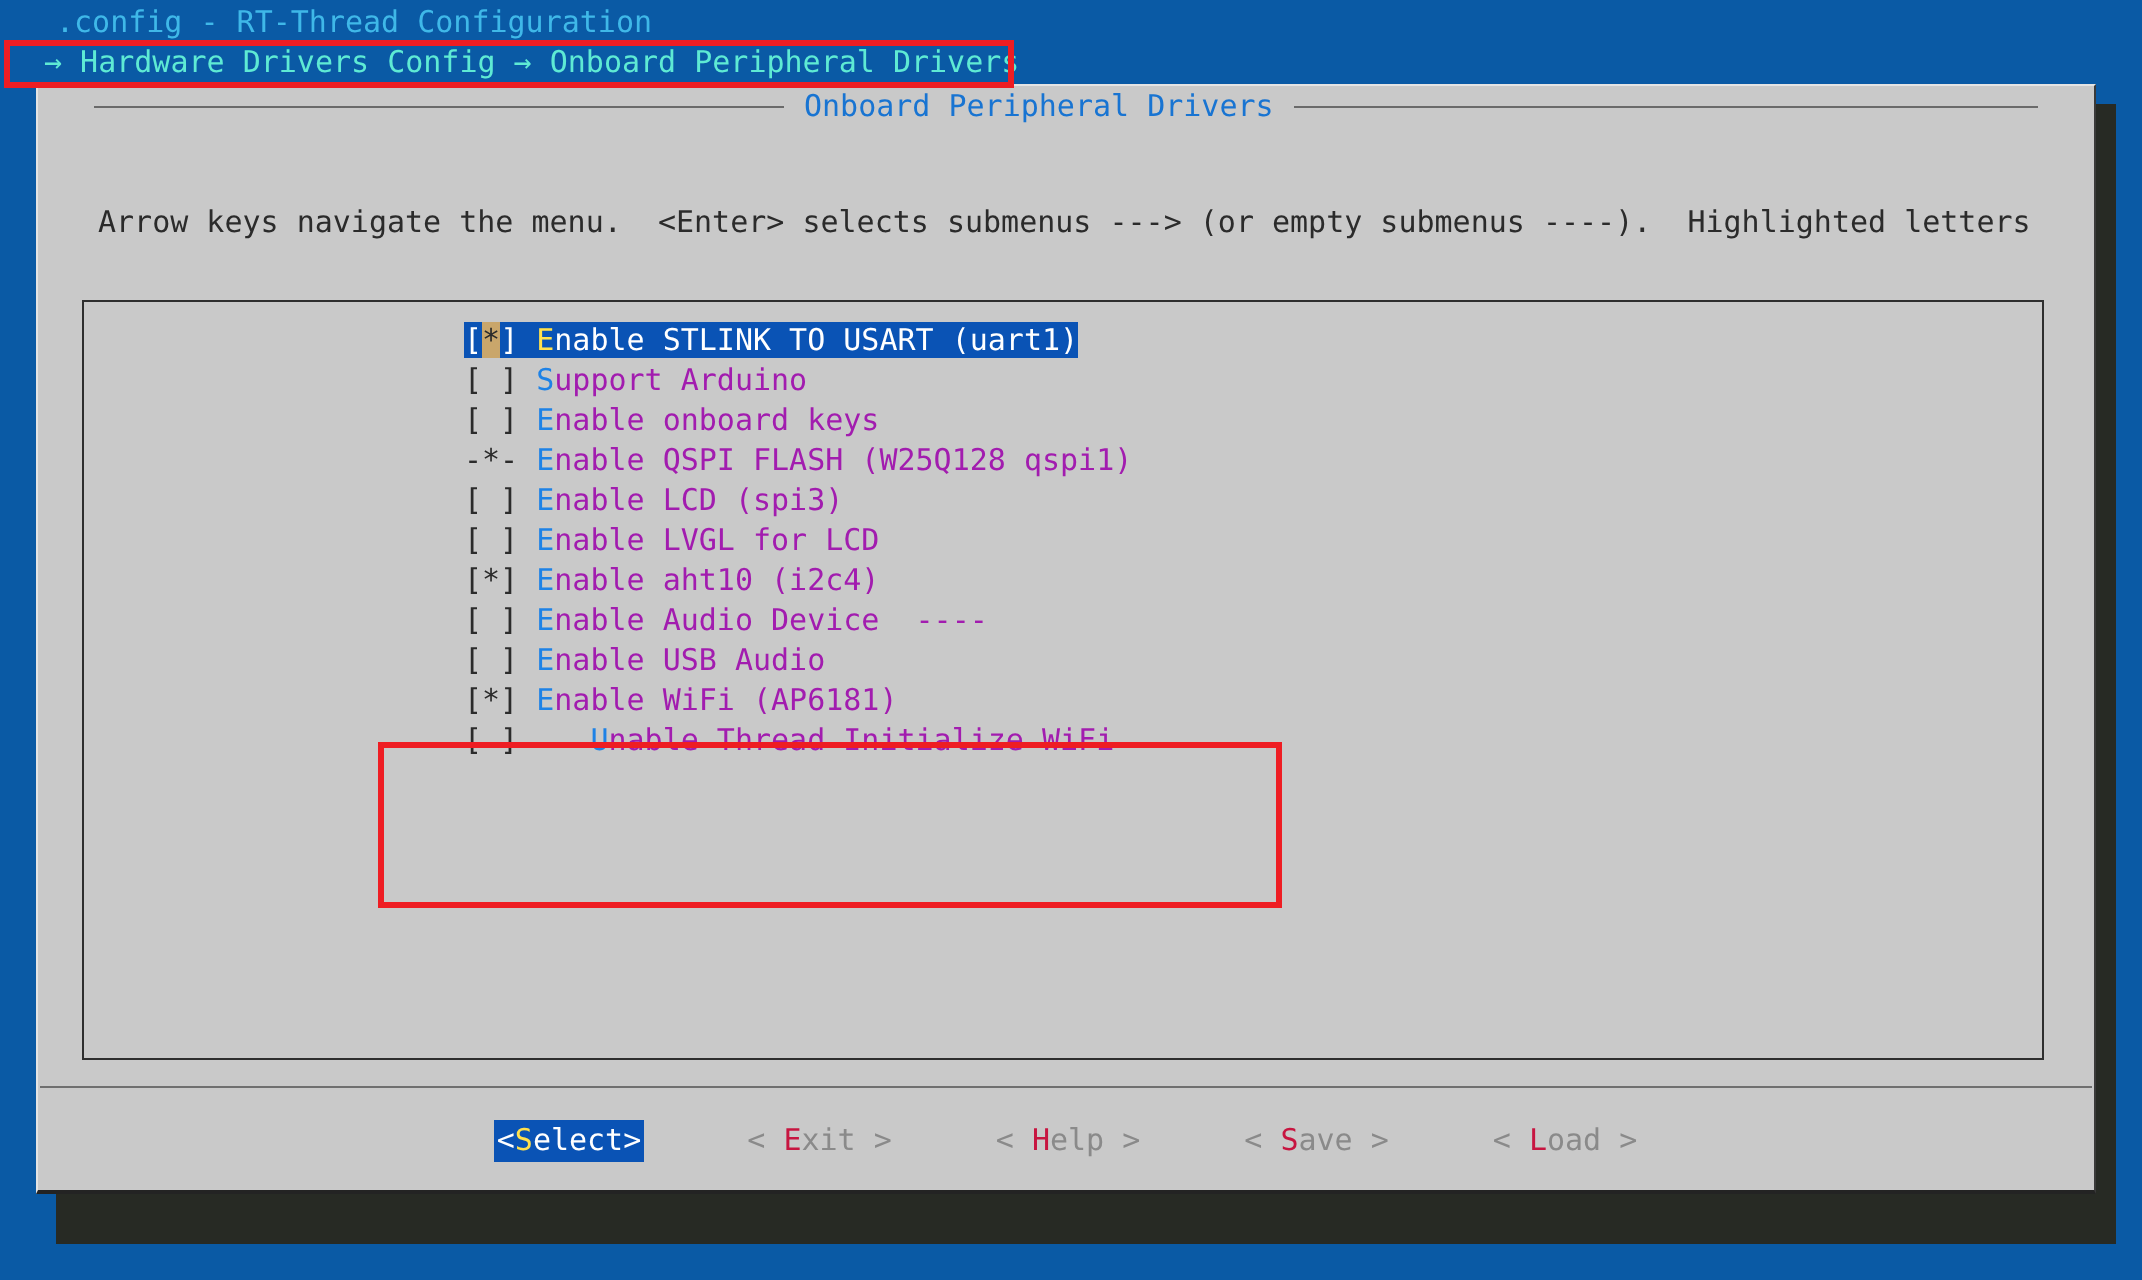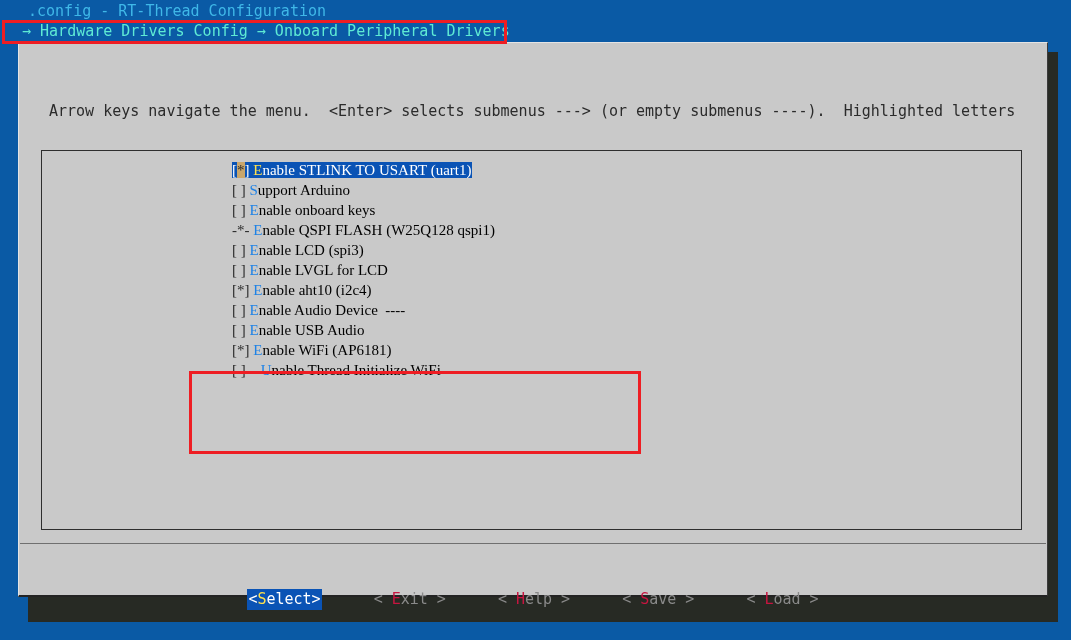--- a/index.html
+++ b/index.html
@@ -122,33 +122,32 @@
     height: 380px;
     background: #c9c9c9;
     border: 1px solid #2e2e2e;
     box-sizing: border-box;
     overflow: hidden;
   }
   .list-inner {
     position: absolute;
     left: 0; top: 9px;
     width: 100%;
-    font-family: Liberation Serif, serif;
   }
   .row {
     height: 20px;
     line-height: 20px;
     white-space: pre;
     color: #2b2b2b;
     padding-left: 190px;
     font-size: 15px;
   }
   .row .mark { color: #2b2b2b; }
   .row .hot  { color: #1e82e6; }
-  .row .txt  { color: #000000; margin-top: 40px; }
+  .row .txt  { color: #a21caf; margin-top: 40px; }
 
   
   .row.selected { padding-left: 190px; }
   .row.selected .seg {
     background: #0a53b5;
     color: #ffffff;
     padding: 0;
   }
   .row.selected .hot { color: #ffe14d; }
   .row.selected .cursor {
@@ -164,23 +163,22 @@
     height: 1px;
     background: #6f6f6f;
   }
   .btnbar {
     position: absolute;
     left: 0; right: 0;
     top: 512px;
     height: 26px;
     display: flex;
     justify-content: center;
-    align-items: flex-start;
+    align-items: flex-end;
     gap: 0px;
-    margin-top: 34px;
   }
   .btn {
     white-space: pre;
     font-size: 15px;
     line-height: 21px;
     color: #8a8a8a;
     padding: 0 0px;
     margin: 0 26px;
   }
   .btn .bhot { color: #c71540; }
@@ -213,20 +211,25 @@
 
   <div class="topbar">
     <div class="title-line">.config - RT-Thread Configuration</div>
     <div class="breadcrumb-line">→ Hardware Drivers Config → Onboard Peripheral Drivers</div>
   </div>
 
   <div class="shadow"></div>
 
   <div class="dialog">
 
+    <div class="panel-title">
+      <div class="rule left"></div>
+      <div class="t">Onboard Peripheral Drivers</div>
+      <div class="rule right"></div>
+    </div>
 
     <div class="helptext">
       <div>Arrow keys navigate the menu.  &lt;Enter&gt; selects submenus ---&gt; (or empty submenus ----).  Highlighted letters</div>
       <div>are hotkeys.  Pressing &lt;Y&gt; includes, &lt;N&gt; excludes, &lt;M&gt; modularizes features.  Press &lt;Esc&gt;&lt;Esc&gt; to exit, &lt;?&gt;</div>
       <div>for Help, &lt;/&gt; for Search.  Legend: [*] built-in  [ ] excluded  &lt;M&gt; module  &lt; &gt; module capable</div>
     </div>
 
     <div class="listbox">
       <div class="list-inner" id="menu-list">
           <div class="row selected"><span class="seg"><span>[</span><span class="cursor">*</span><span>] </span><span class="hot">E</span><span>nable STLINK TO USART (uart1)</span></span></div>

